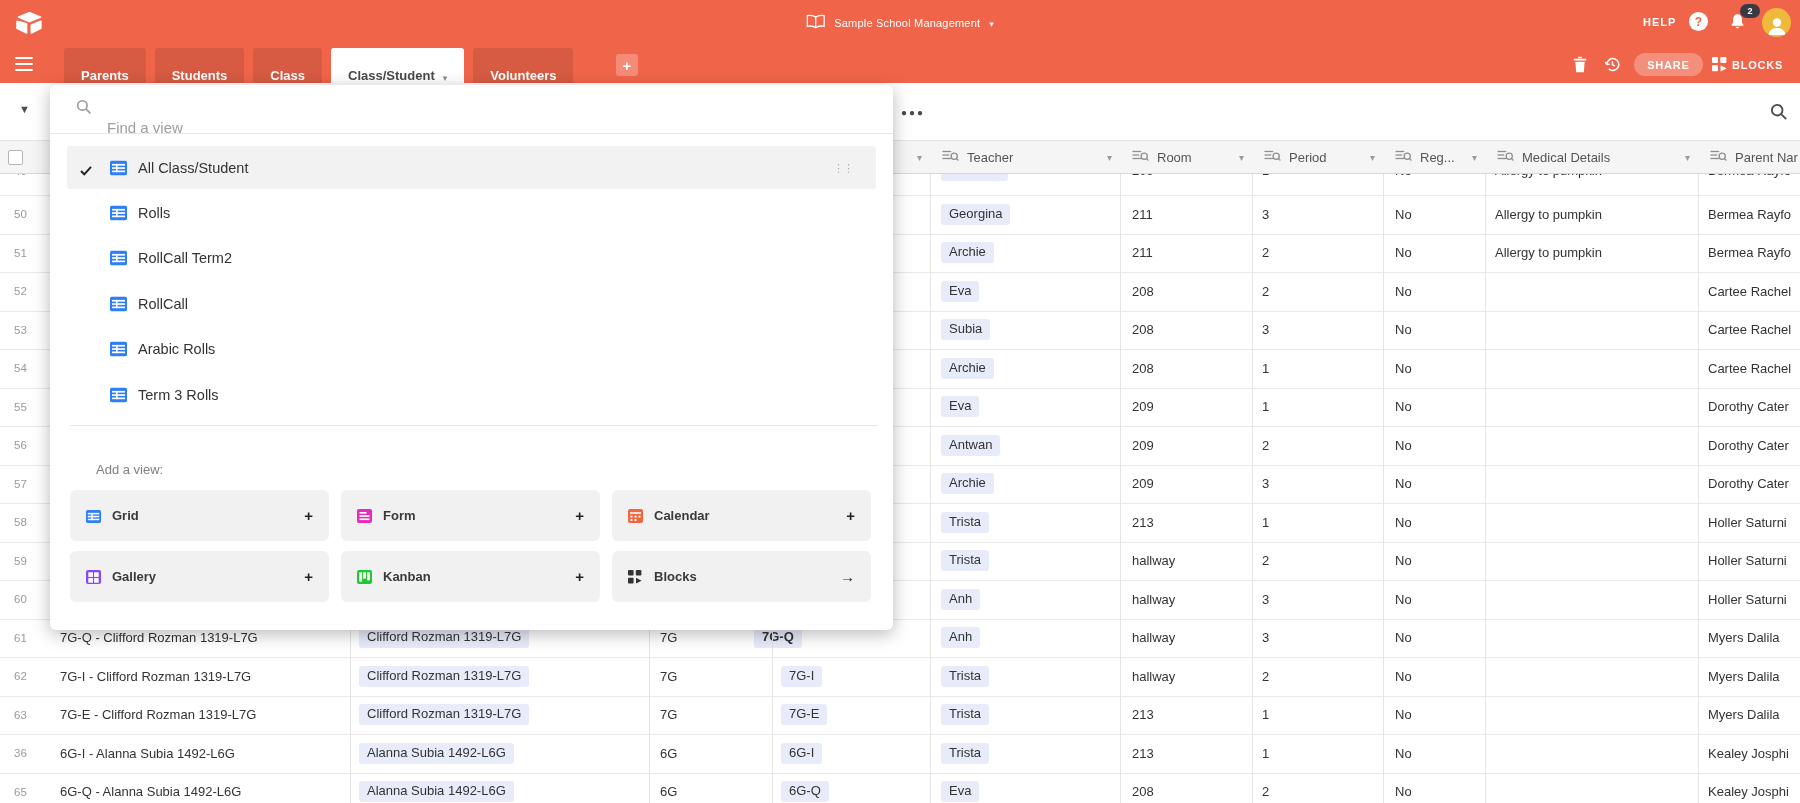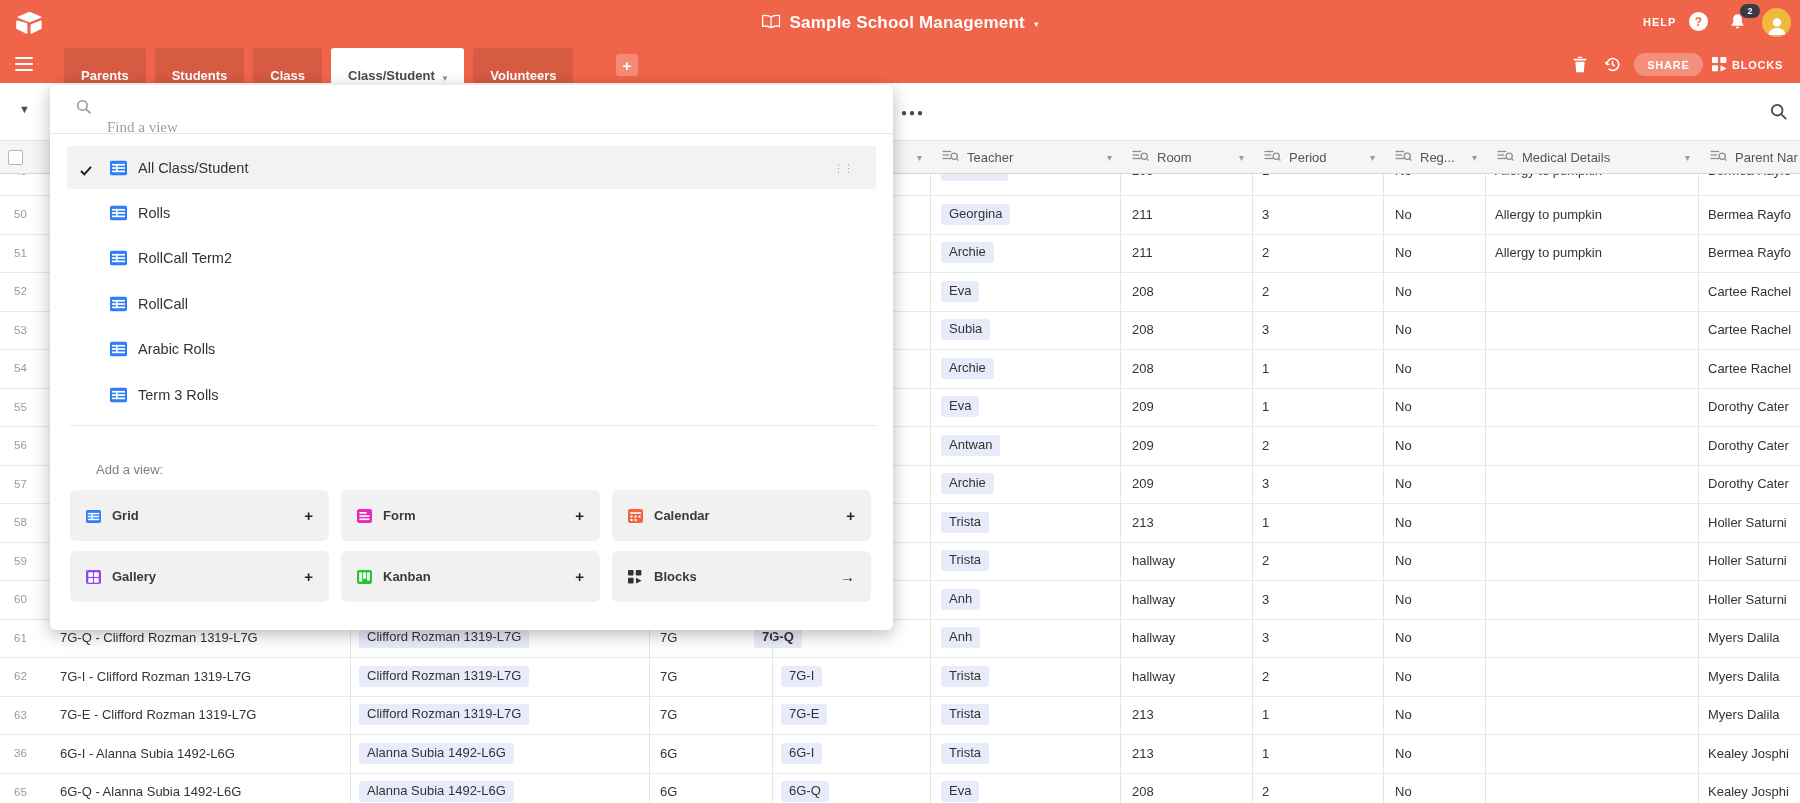--- a/index.html
+++ b/index.html
@@ -4,21 +4,21 @@
 <style>
   html,body{margin:0;padding:0;overflow:hidden;background:#fff;}
   .screen{position:relative;width:1800px;height:803px;background:#fff;overflow:hidden;
           font-family:"Liberation Sans","DejaVu Sans",sans-serif;-webkit-font-smoothing:antialiased;}
 
   
   .topbar{position:absolute;left:0;top:0;width:100%;height:46px;background:#F0654A;z-index:10;}
   .logo{position:absolute;left:16px;top:11px;width:27px;height:24px;}
   .title-group{position:absolute;left:50%;top:0;height:46px;transform:translateX(-50%);
                display:flex;align-items:center;gap:9px;color:#fff;}
-  .title-group .ttl{font-size:17px;font-weight:700;letter-spacing:.2px;}
+  .title-group .ttl{font-size:11px;font-weight:400;letter-spacing:.2px;}
   .title-group .caret{font-size:9px;opacity:.9;margin-top:2px;}
   .help-label{position:absolute;left:1643px;top:16px;color:#fff;font-size:11px;font-weight:700;letter-spacing:1px;}
   .q-circle{position:absolute;left:1689px;top:12px;width:19px;height:19px;border-radius:50%;background:#fff;
             color:#F0654A;font-size:12px;font-weight:700;display:flex;align-items:center;justify-content:center;}
   .bell{position:absolute;left:1729px;top:13px;width:17px;height:17px;}
   .badge{position:absolute;left:1740px;top:4px;min-width:14px;height:14px;border-radius:8px;background:#3A3A44;
          color:#fff;font-size:9px;font-weight:700;display:flex;align-items:center;justify-content:center;padding:0 3px;}
   .avatar{position:absolute;left:1762px;top:8px;width:29px;height:29px;border-radius:50%;background:#F0B93B;
           overflow:hidden;display:flex;align-items:flex-end;justify-content:center;}
 
@@ -60,21 +60,21 @@
   .cell{position:absolute;top:0;height:100%;display:flex;align-items:center;font-size:13px;color:#333;
         white-space:nowrap;overflow:hidden;box-sizing:border-box;}
   .row.clipped .cell,.row.clipped .rownum{transform:translateY(-13px);}
   .pill{background:#E8EBFA;border-radius:3px;padding:2px 8px 3px;line-height:1.25;}
 
   
   .view-menu{position:absolute;left:50px;top:85px;width:843px;height:545px;background:#fff;border-radius:6px;
              box-shadow:0 4px 18px rgba(0,0,0,.28);z-index:60;}
   .vm-search{position:absolute;left:0;top:0;right:0;height:48px;display:flex;align-items:center;gap:13px;
              padding-left:26px;border-bottom:1px solid #E6E6E6;}
-  .vm-input{border:none;outline:none;font-size:15px;color:#333;flex:1;font-family:Liberation Serif, serif;background:transparent;margin-top:36px;}
+  .vm-input{border:none;outline:none;font-size:15px;color:#333;flex:1;font-family:Liberation Sans, sans-serif;background:transparent;margin-top:36px;}
   .vm-input::placeholder{color:#9e9e9e;}
   .vm-item{position:absolute;left:0;right:0;height:45px;}
   .vm-item.selected::before{content:'';position:absolute;left:17px;right:17px;top:1px;bottom:1px;background:#F2F2F2;border-radius:3px;}
   .vm-item .chk{position:absolute;left:30px;top:50%;transform:translateY(-50%);width:12px;height:11px;}
   .vm-item .vicon{position:absolute;left:60px;top:50%;transform:translateY(-50%);width:17px;height:15px;}
   .vm-item .label{position:absolute;left:88px;top:50%;transform:translateY(-50%);font-size:14.5px;font-weight:500;color:#333;}
   .vm-item .drag{position:absolute;right:40px;top:50%;transform:translateY(-50%);color:#aaa;font-size:11px;letter-spacing:-1px;}
   .vm-div{position:absolute;left:20px;right:16px;height:1px;background:#E8E8E8;}
   .vm-add-label{position:absolute;left:46px;top:377px;font-size:13px;color:#808080;}
   .vm-btn{position:absolute;height:51px;background:#F1F1F1;border-radius:6px;display:flex;align-items:center;

